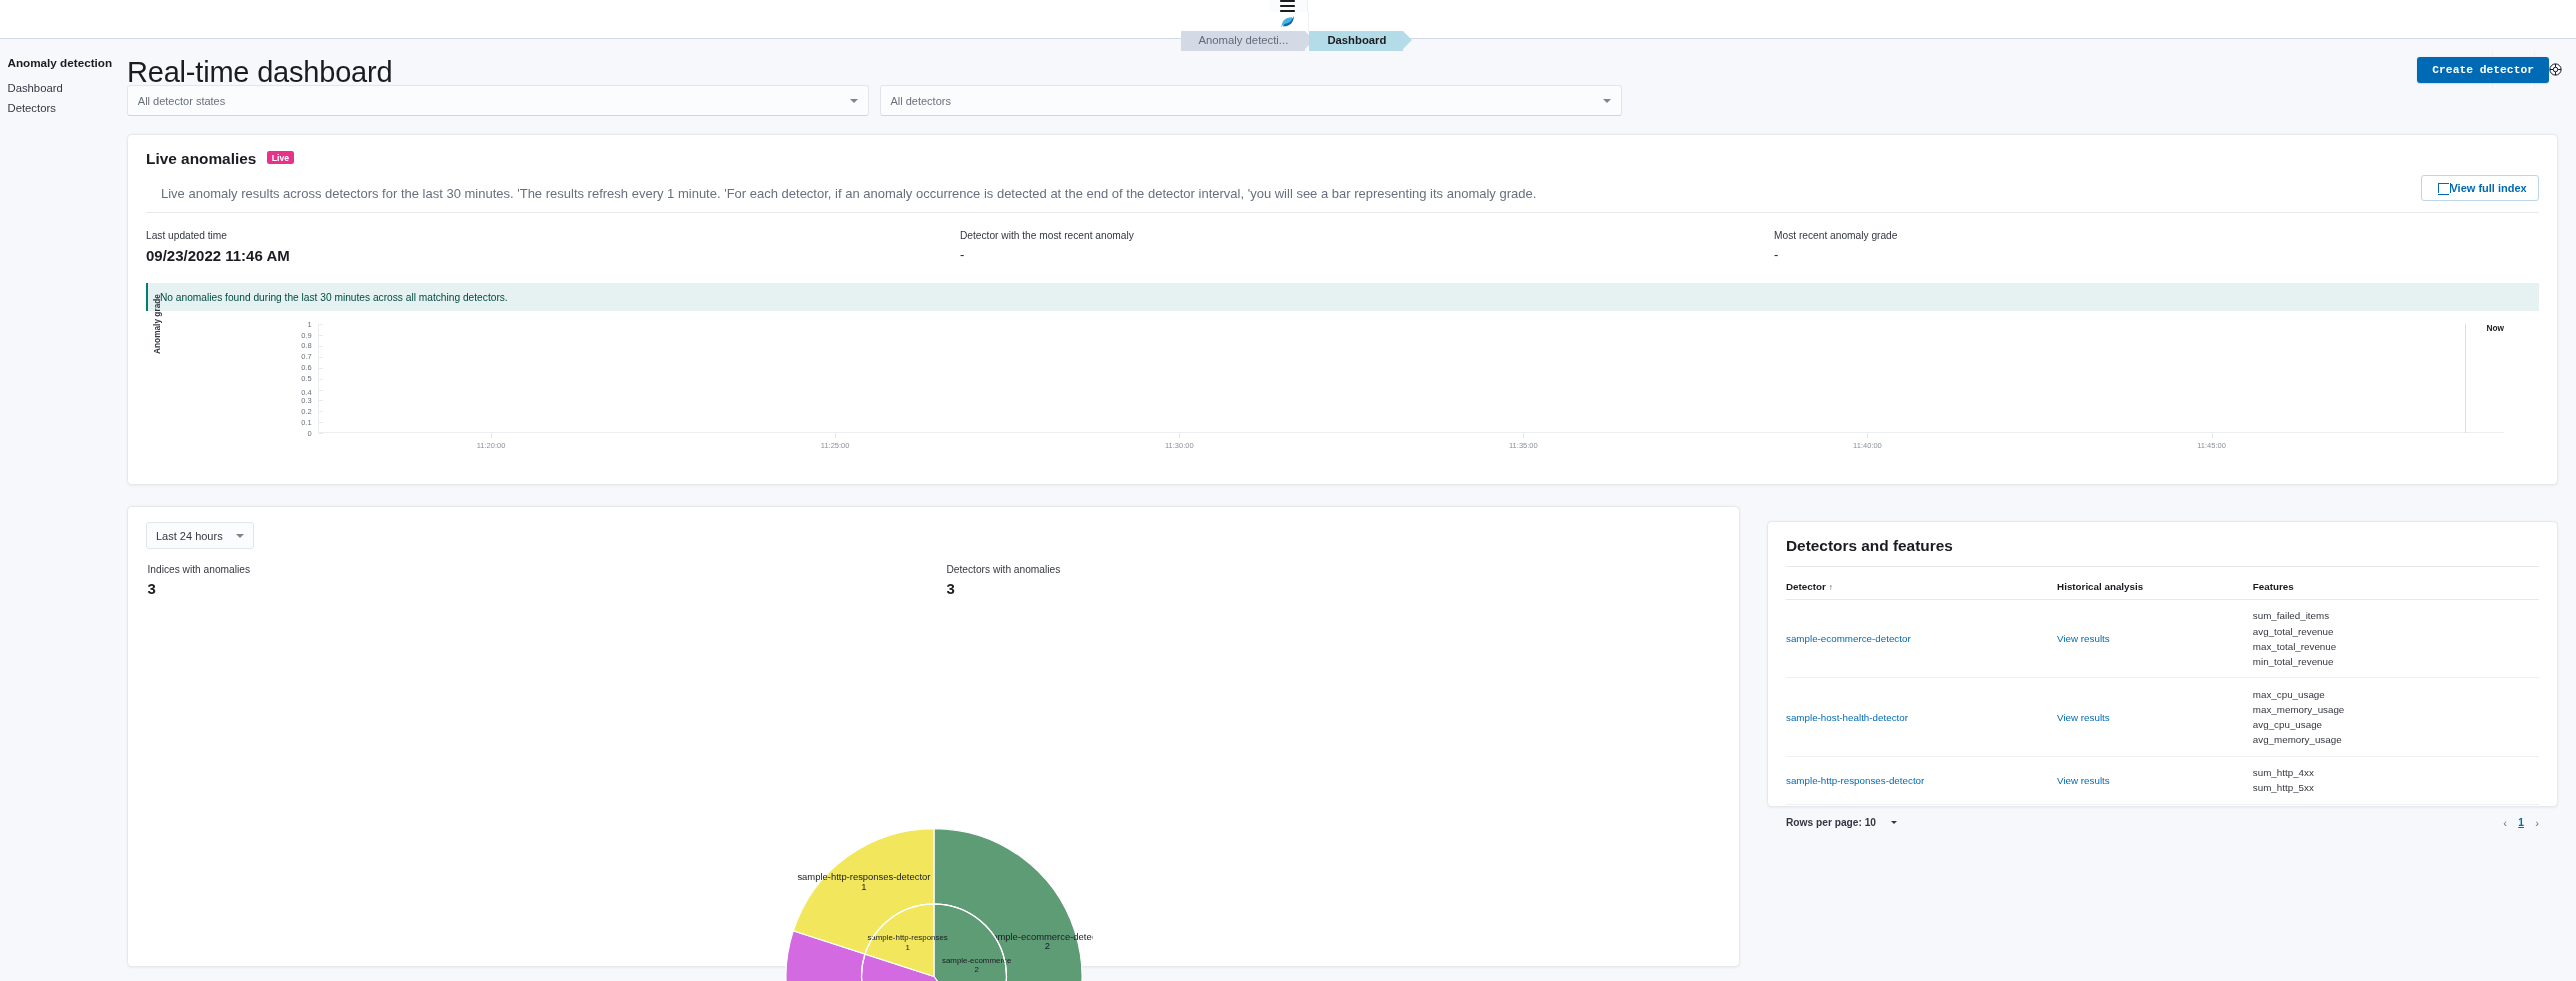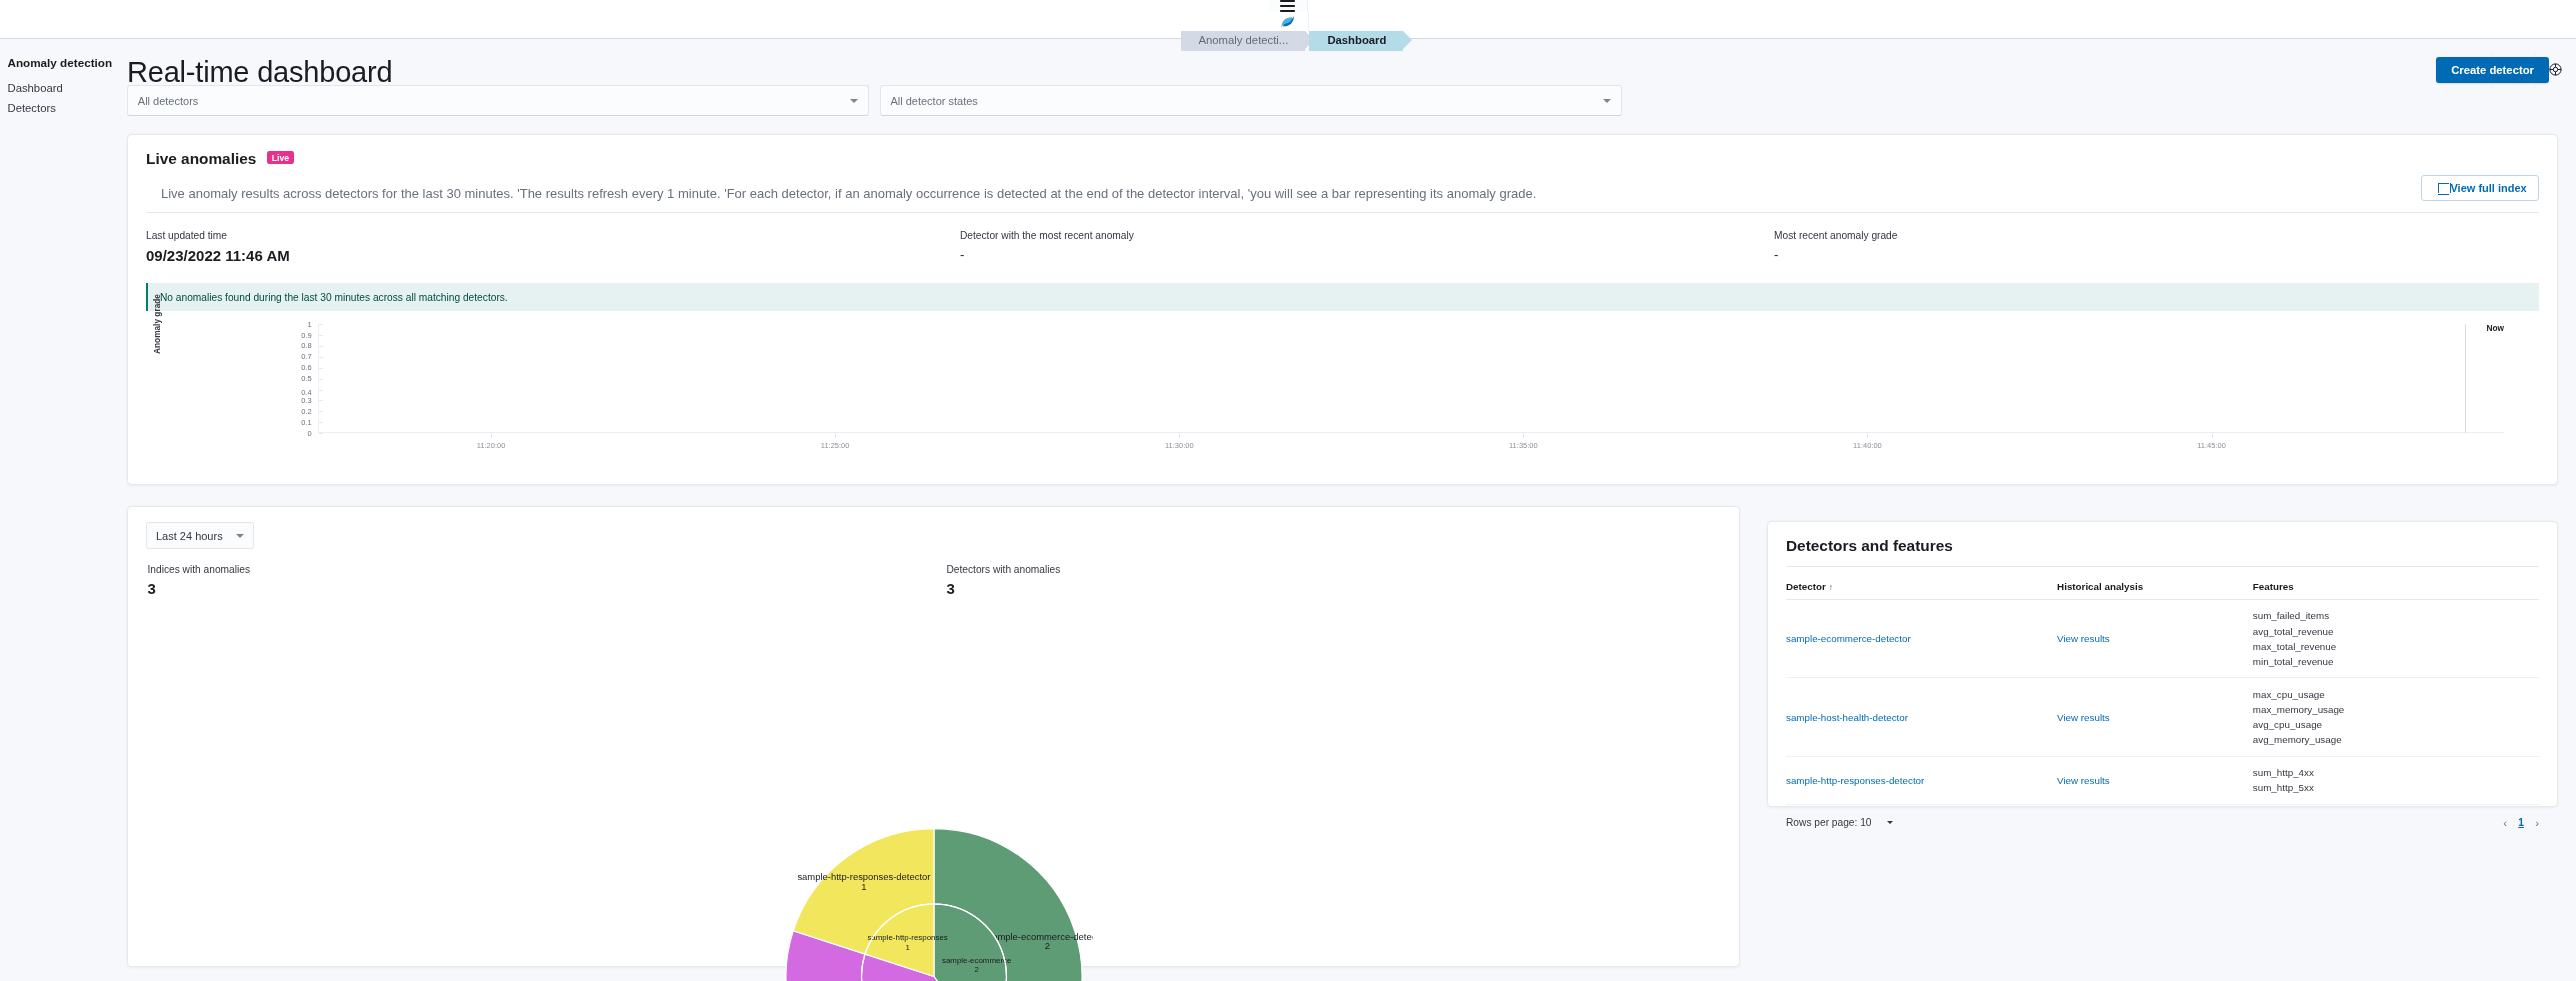--- a/index.html
+++ b/index.html
@@ -84,21 +84,21 @@
     position: absolute; left: 121px; top: 39px;
     width: 2455px;
     padding: 18px 27px 0 6px;
     display: flex; align-items: flex-start; justify-content: space-between;
   }
   .page-title { font-size: 29px; font-weight: normal; color: #1a1c21; line-height: 1.1; margin: 0; letter-spacing: -0.2px;}
   .btn-primary {
     background: #006bb4; color: #fff; border: none;
     font-size: 11.3px; font-weight: bold;
     padding: 6.8px 15px; border-radius: 3px; cursor: pointer;
-    font-family: Liberation Sans, sans-serif;
+    font-family: Liberation Mono, monospace;
     box-shadow: 0 0.8px 1.5px rgba(0,0,0,.12);
   }
 
   
   .filters {
     position: absolute; left: 127px; top: 85px;
     width: 2431px;
     display: flex; gap: 10.6px;
   }
   .select {
@@ -229,21 +229,21 @@
   .feat { line-height: 1.55; font-size: 9.4px; }
   .sortarrow { font-size: 8.3px; color: #343741; margin-left: 3px; }
   .col-det { width: 36%; }
   .col-hist { width: 26%; }
   .col-feat { width: 38%; }
 
   .tfoot {
     display: flex; align-items: center; justify-content: space-between;
     padding: 12px 0 0 0; font-size: 10.2px; color: #343741;
   }
-  .rpp { display: inline-flex; align-items: center; gap: 15px; cursor: pointer; }
+  .rpp { display: inline-flex; align-items: center; gap: 15px; cursor: pointer; font-weight: bold; }
   .chev-sm {
     width: 0; height: 0;
     border-left: 3.4px solid transparent;
     border-right: 3.4px solid transparent;
     border-top: 3.8px solid #343741;
   }
   .pager { display: inline-flex; align-items: center; gap: 11.3px; }
   .pager .arrow { color: #69707d; cursor: pointer; font-size: 11.3px; }
   .pager .pg { color: #006bb4; text-decoration: underline; font-weight: bold; cursor: pointer; font-size: 10.2px;}
 </style>
@@ -287,26 +287,26 @@
   <div class="sidenav-item">Dashboard</div>
   <div class="sidenav-item">Detectors</div>
 </div>
 
 <div class="page-head">
   <h1 class="page-title">Real-time dashboard</h1>
   <button class="btn-primary">Create detector</button>
 </div>
 
 <div class="filters">
+  <div class="select f2">
+    <span class="lbl">All detector states</span>
+    <span class="chev"></span>
+  </div>
   <div class="select f1">
     <span class="lbl">All detectors</span>
-    <span class="chev"></span>
-  </div>
-  <div class="select f2">
-    <span class="lbl">All detector states</span>
     <span class="chev"></span>
   </div>
 </div>
 
 <div class="panel panel-live">
   <div class="panel-pad">
     <div style="display:flex; align-items:flex-end; justify-content:space-between;">
       <div>
         <span class="panel-title">Live anomalies</span>
         <span class="badge-live">Live</span>

